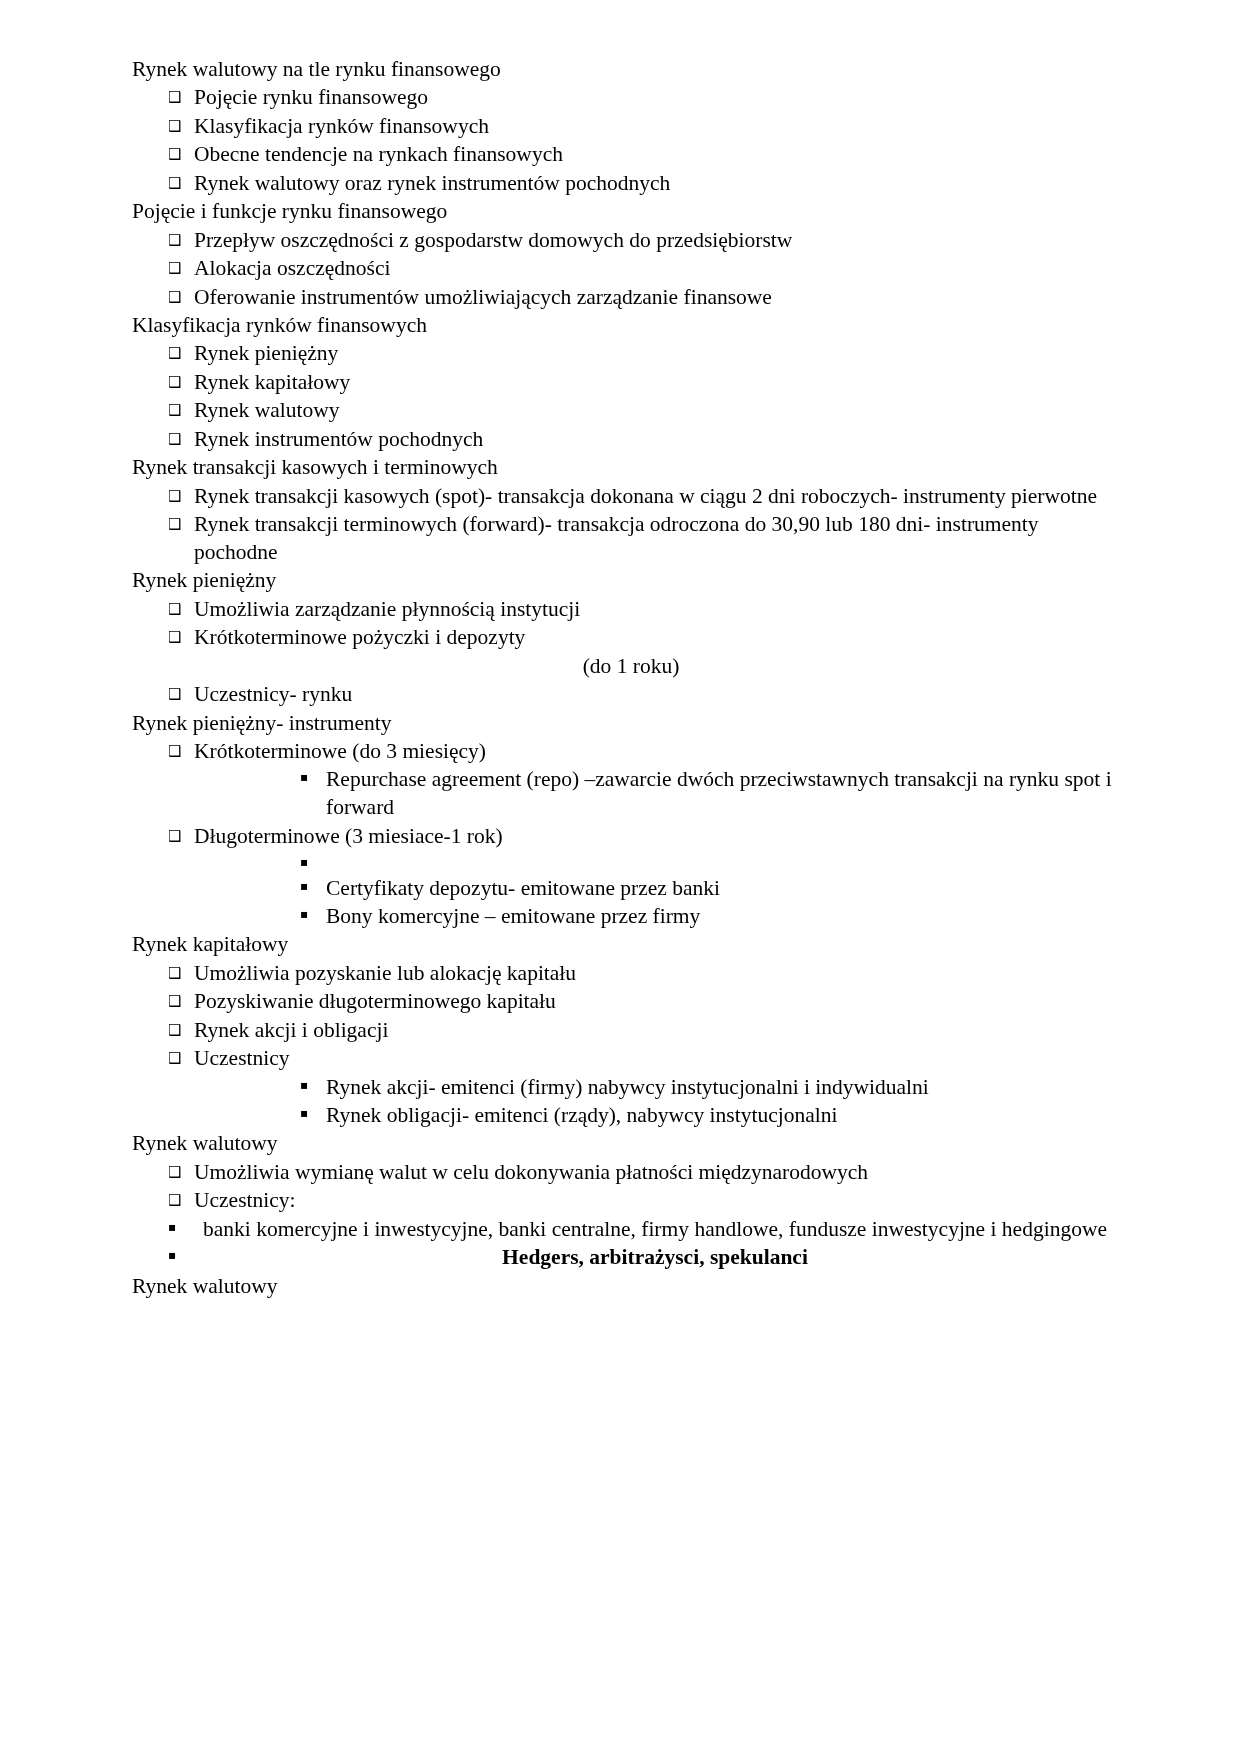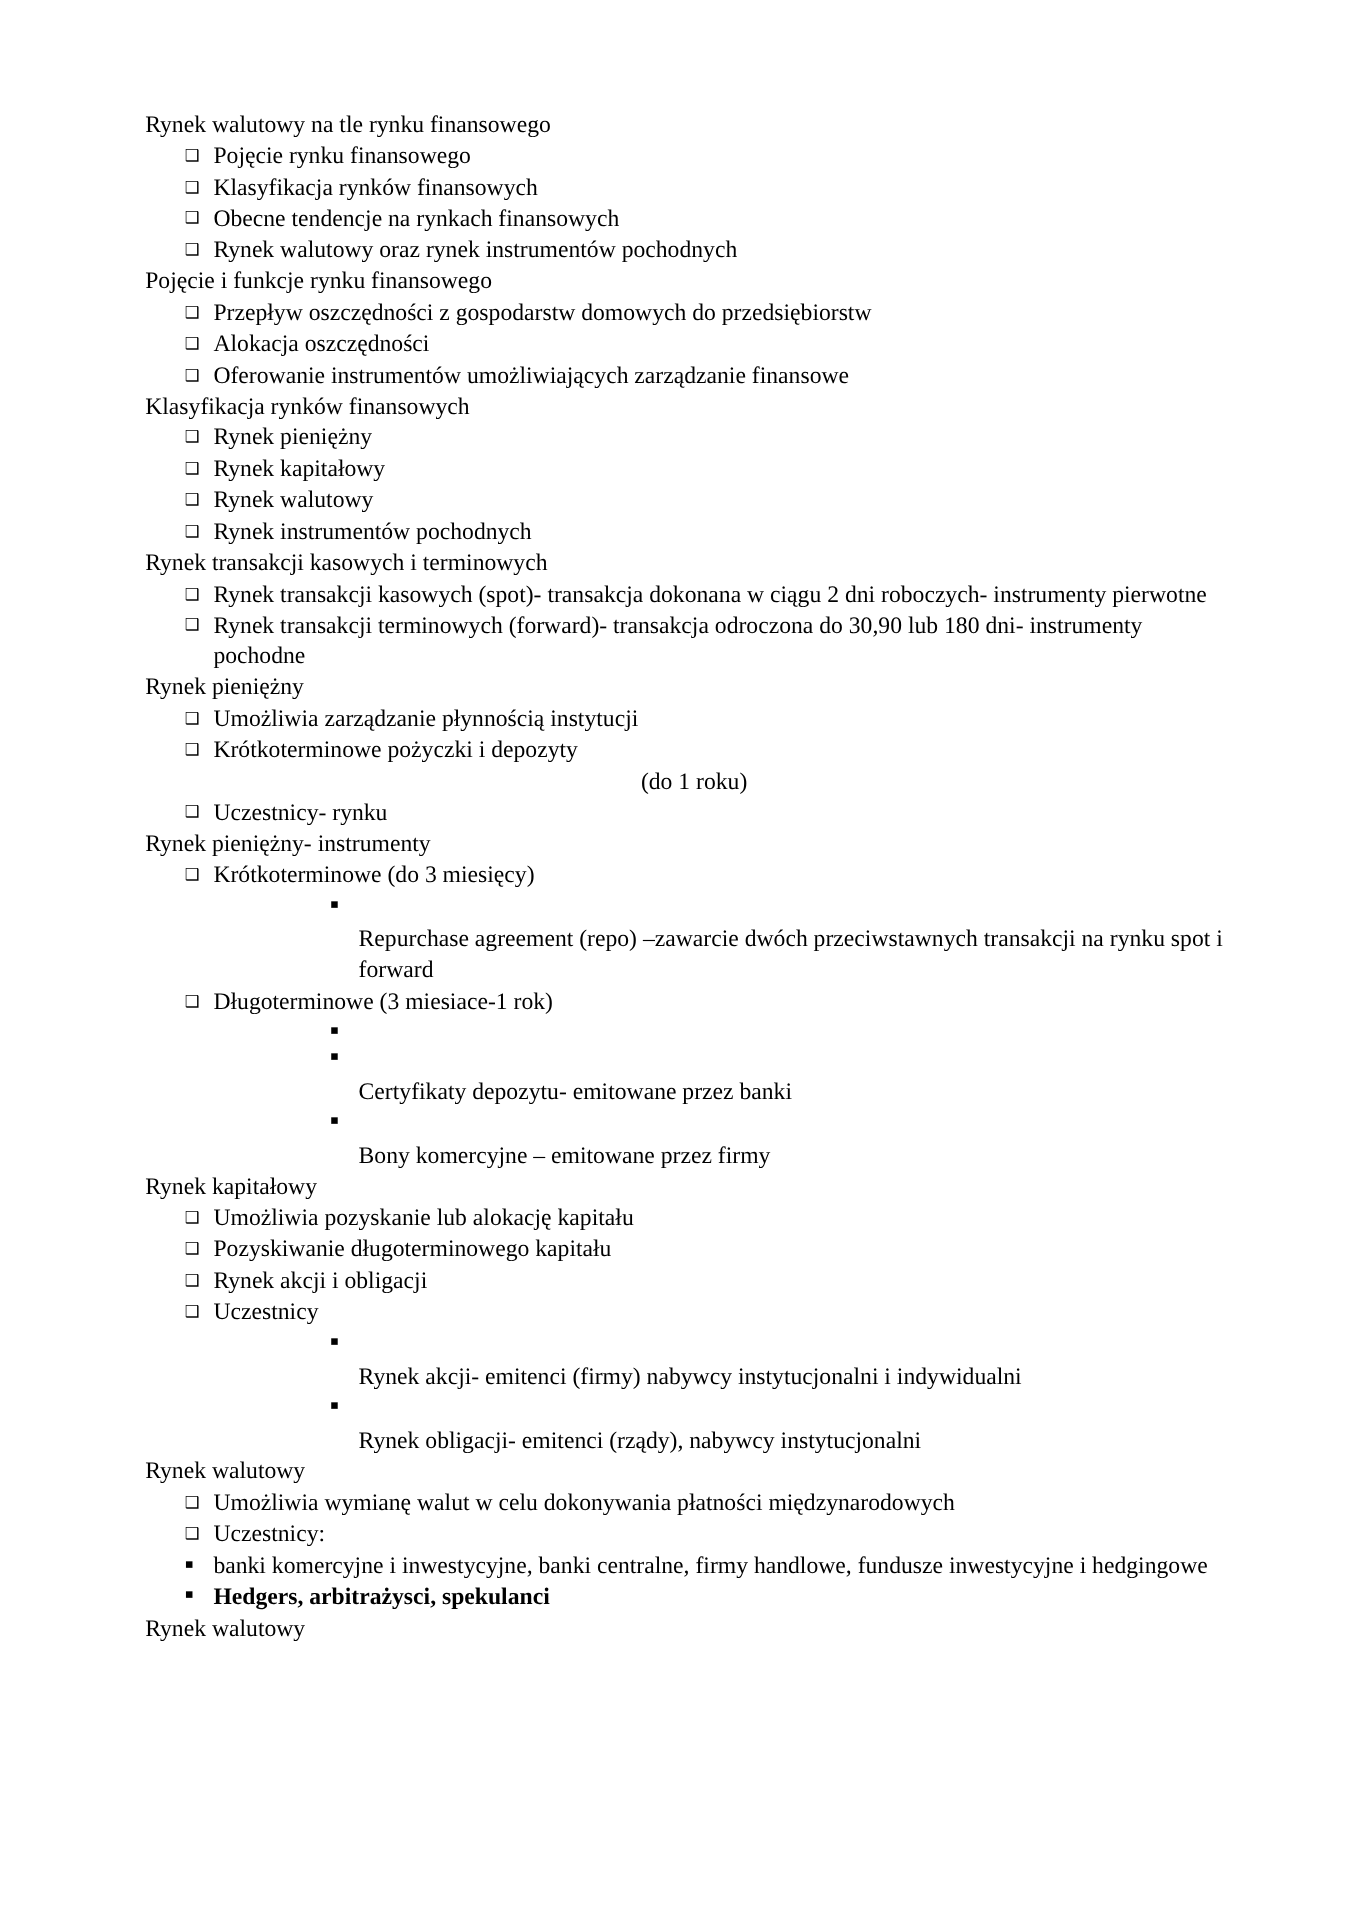--- a/index.html
+++ b/index.html
@@ -10,21 +10,21 @@
   body {
     width: 1240px;
     min-height: 1754px;
     font-family: "Liberation Serif", serif;
     color: #000000;
   }
   .page {
     width: 1236px;
     min-height: 1754px;
     box-sizing: border-box;
-    padding: 100px 120px 60px 132px;
+    padding: 56px 120px 60px 132px;
   }
   .doc {
     font-size: 21.5px;
     line-height: 1.30;
   }
 
   
   .lvl0 {
     margin: 0 0 0.5px 0;
     padding: 0;
@@ -61,38 +61,37 @@
   .lvl2 .bullet {
     flex: 0 0 auto;
     width: 26px;
     font-family: "DejaVu Sans", sans-serif;
     font-size: 12px;
     line-height: 1.9;
     color: #000;
   }
   .lvl2 .txt {
     flex: 1 1 auto;
-    margin-top: 30px;
   }
 
   
   .lvl1sq {
     margin: 0 0 0.5px 0;
     padding-left: 36px;
     display: flex;
     align-items: flex-start;
   }
   .lvl1sq .bullet {
     flex: 0 0 auto;
     width: 26px;
     font-family: "DejaVu Sans", sans-serif;
     font-size: 12px;
     line-height: 1.9;
   }
-  .lvl1sq .txt { flex: 1 1 auto; }
+  .lvl1sq .txt { flex: 1 1 auto; text-align: center; }
 
   
   .cont {
     margin: 0 0 0.5px 0;
     padding-left: 14px;
     text-align: center;
   }
 
   .bold { font-weight: bold; }
 </style>

